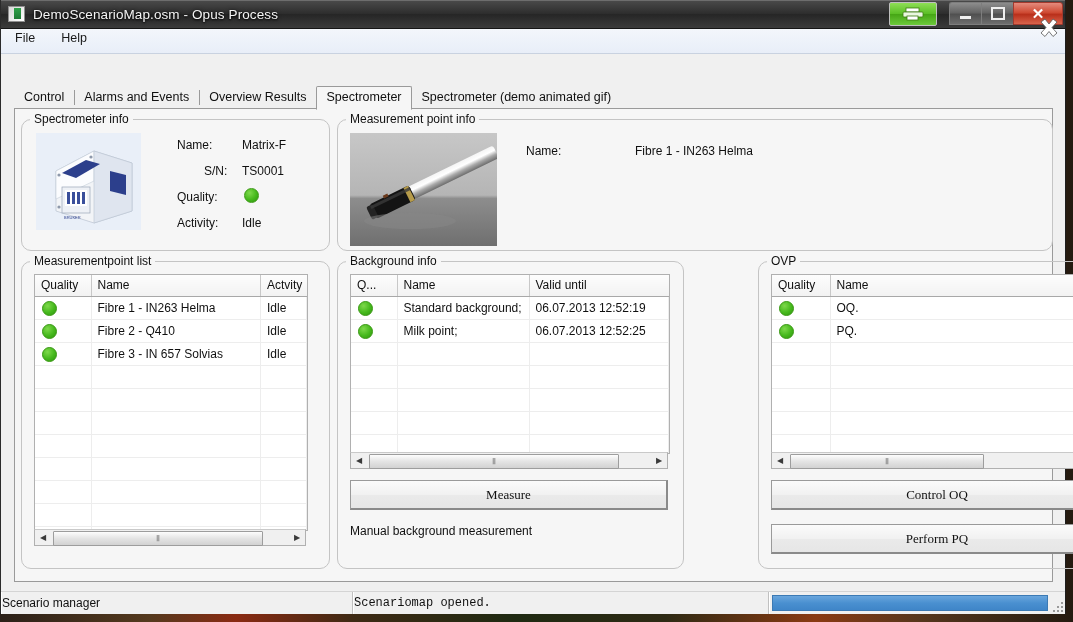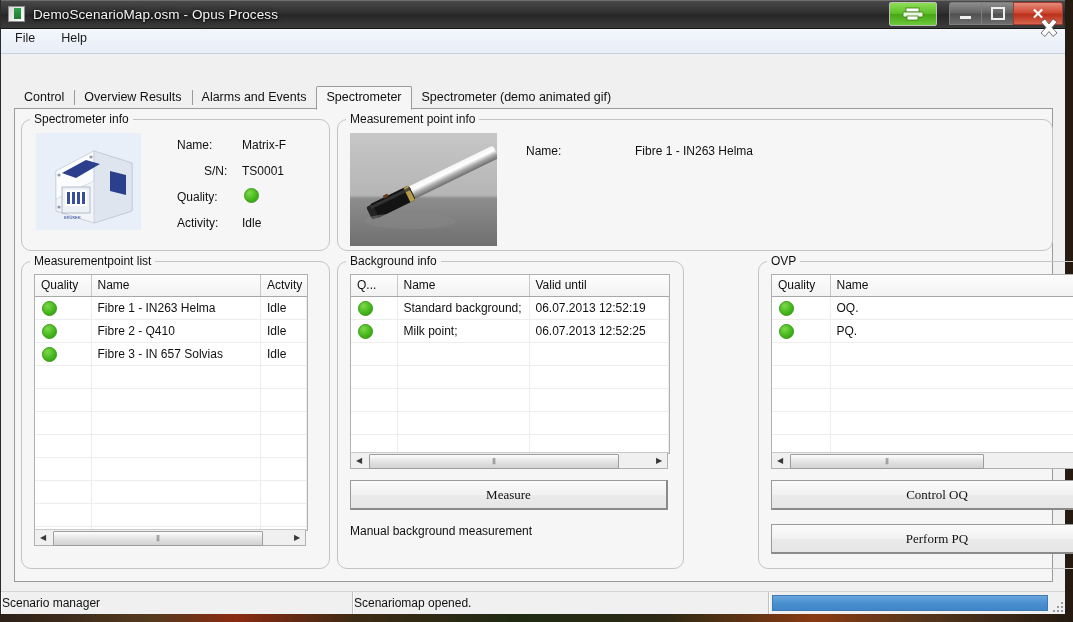--- a/index.html
+++ b/index.html
@@ -293,21 +293,21 @@
     font-size: 12px;
   }
   .statuscell {
     border-right: 1px solid #c0c0c0;
     border-left: 1px solid #ffffff;
     display: flex; align-items: center;
     color: #101010;
     box-sizing: border-box;
   }
   .sb1 { width: 352px; }
-  .sb2 { flex: 1 1 auto; }
+  .sb2 { flex: 1 1 auto; font-family: Liberation Mono, monospace; }
   .sb3 { width: 296px; position: relative; padding: 0; border-right: none; }
   .progress {
     position: absolute; left: 2px; top: 3px; bottom: 3px; right: 17px;
     background: linear-gradient(180deg,#6aa6dd 0%,#4a90d0 50%,#3f85c8 100%);
     border: 1px solid #3c7ab4;
   }
   .resizegrip {
     position: absolute; right: 2px; bottom: 2px; width: 13px; height: 13px;
   }
   .resizegrip i {
@@ -358,22 +358,22 @@
 
     <div class="menubar">
       <div class="menu-item">File</div>
       <div class="menu-item">Help</div>
     </div>
 
     <div class="client">
 
       <div class="tabstrip">
         <div class="tab">Control</div>
+        <div class="tab">Alarms and Events</div>
         <div class="tab">Overview Results</div>
-        <div class="tab">Alarms and Events</div>
         <div class="tab active">Spectrometer</div>
         <div class="tab">Spectrometer (demo animated gif)</div>
       </div>
 
       <div class="tabpanel">
 
         <div class="group" style="left:6px; top:10px; width:307px; height:130px;">
           <div class="legend">Spectrometer info</div>
 
           <div class="photo photo-spec" style="left:14px; top:13px; width:105px; height:97px;">

